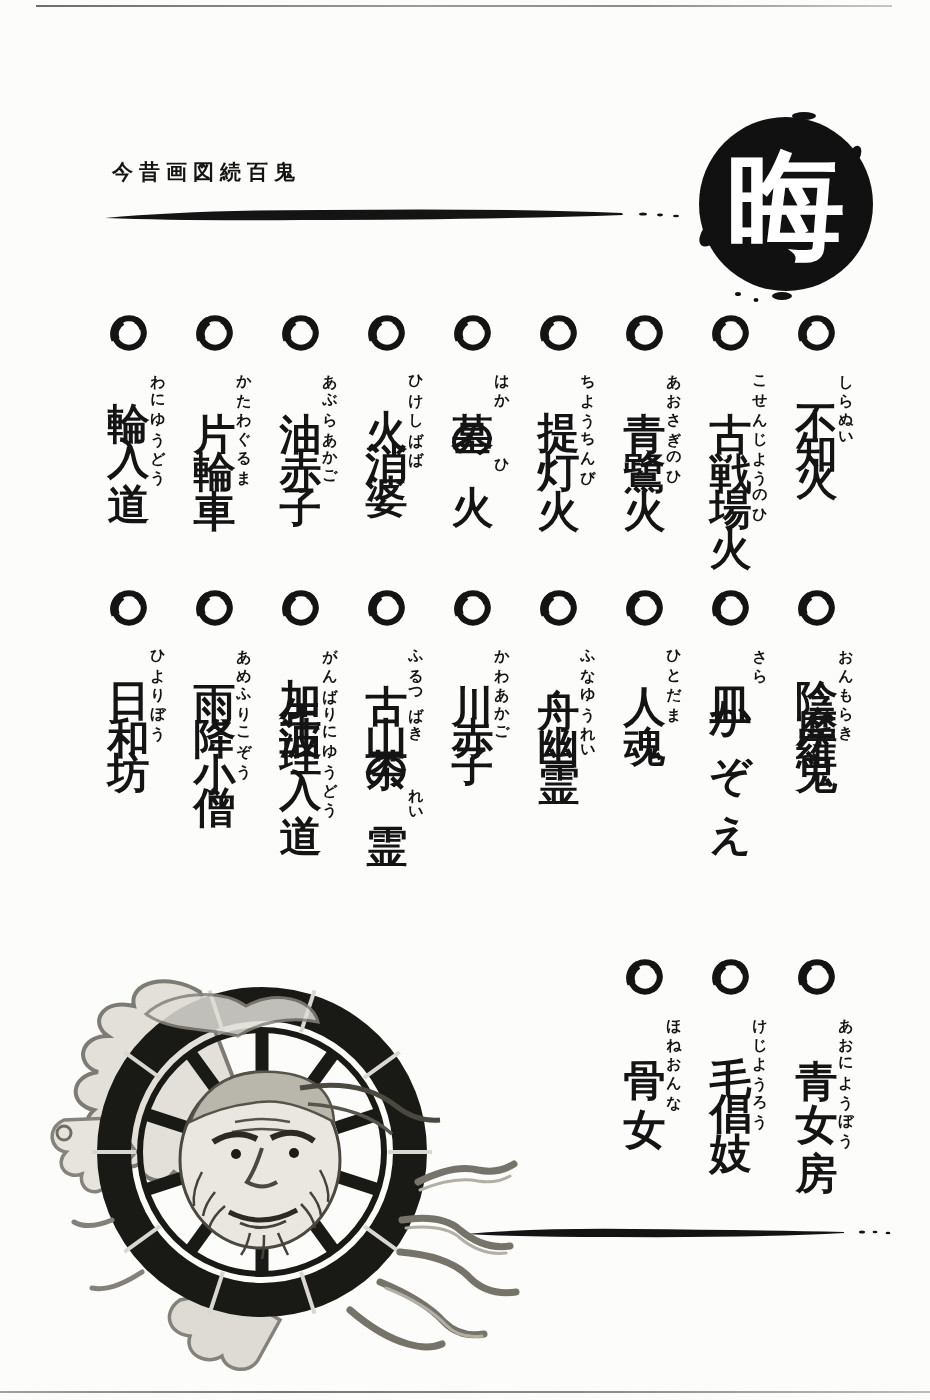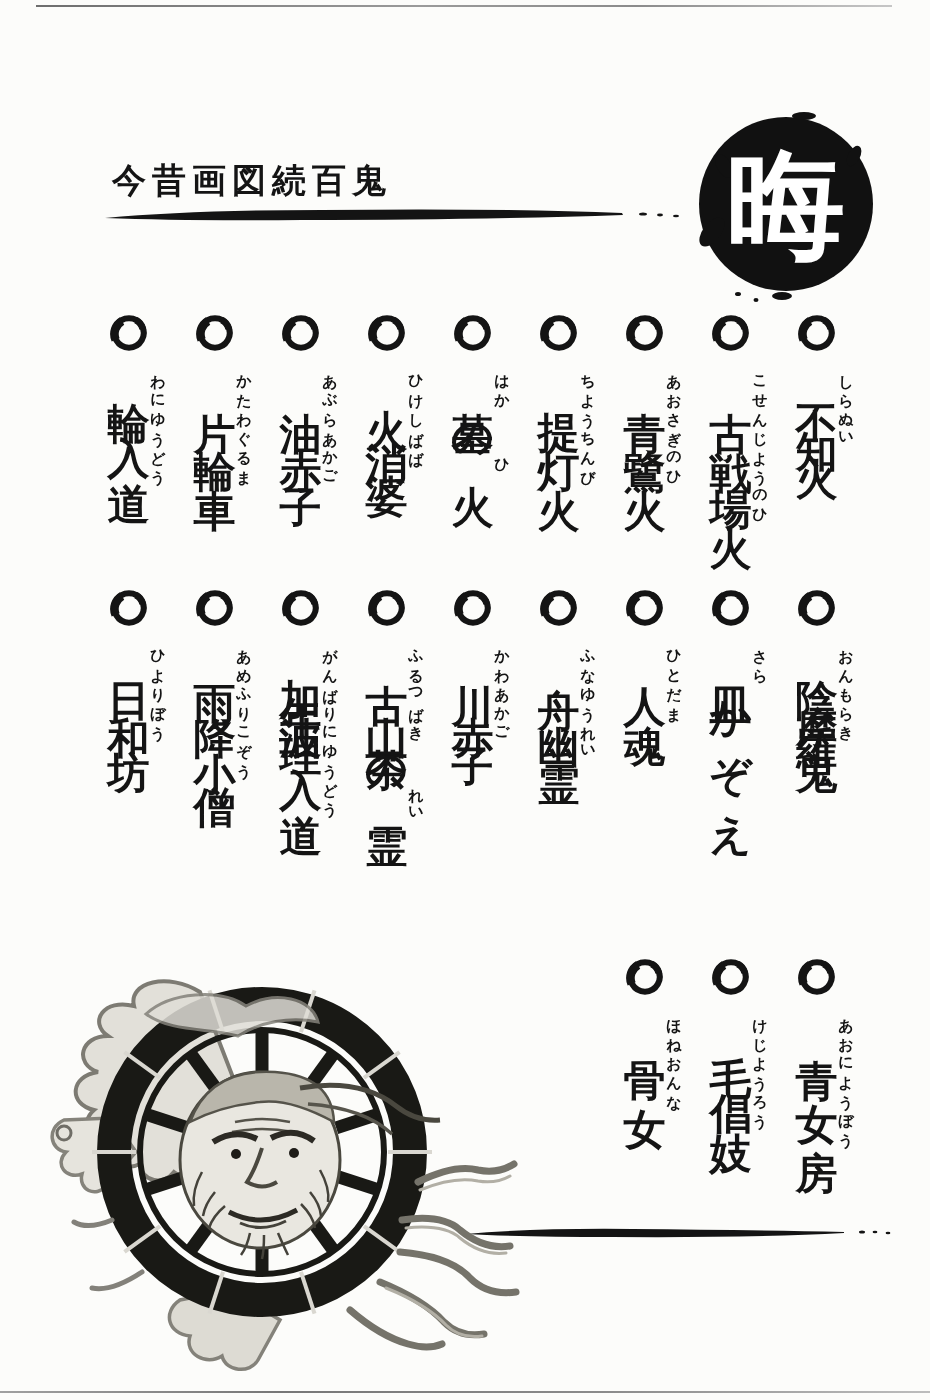--- a/index.html
+++ b/index.html
@@ -9,21 +9,21 @@
     font-family:"DejaVu Serif","Liberation Serif",serif;
   }
   .edge-line{position:absolute;pointer-events:none;}
   #top-edge{top:5px;left:36px;width:856px;height:2px;
     background:linear-gradient(to right,#6e6e6e,#9a9a9a 45%,#8b8b8b 70%,#c6c6c6);}
   #bottom-edge{top:1391px;left:0;width:930px;height:2px;
     background:linear-gradient(to right,#a0a0a0,#777 30%,#8b8b8b 65%,#bdbdbd);}
 
   .series-title{
     position:absolute;left:112px;top:158px;
-    font-size:34px;font-weight:700;letter-spacing:6px;white-space:nowrap;
+    font-size:21px;font-weight:700;letter-spacing:6px;white-space:nowrap;
   }
   .title-underline{position:absolute;left:102px;top:202px;width:586px;height:28px;}
 
   .emblem{position:absolute;left:686px;top:104px;width:204px;height:204px;}
 
   .toc-row{position:absolute;direction:rtl;text-align:right;white-space:nowrap;}
   #toc-row-0{top:314px;right:76px;width:774px;}
   #toc-row-1{top:589px;right:76px;width:774px;}
   #toc-row-2{top:958px;right:76px;width:258px;}
 

